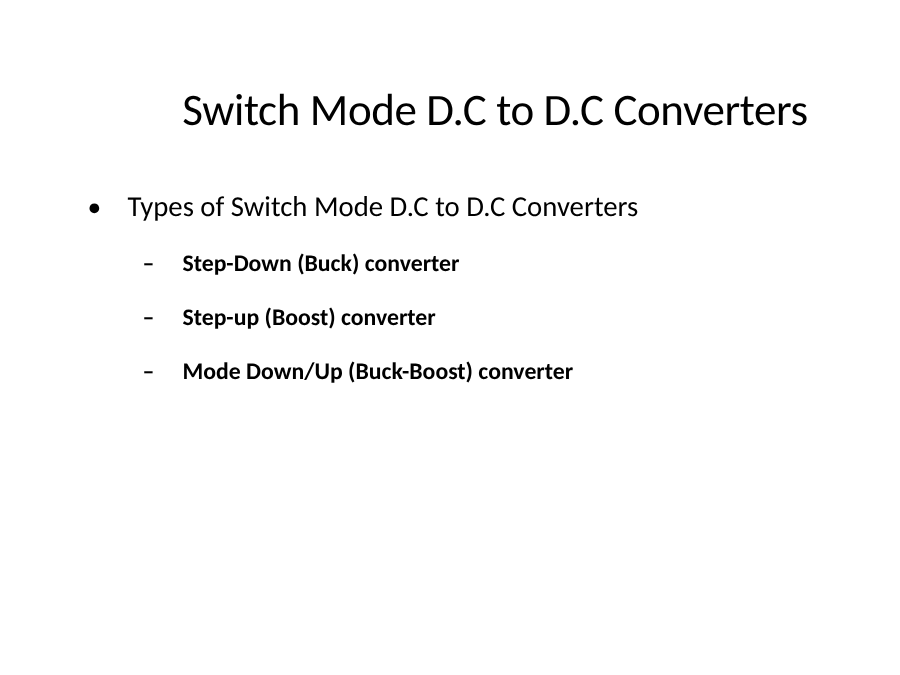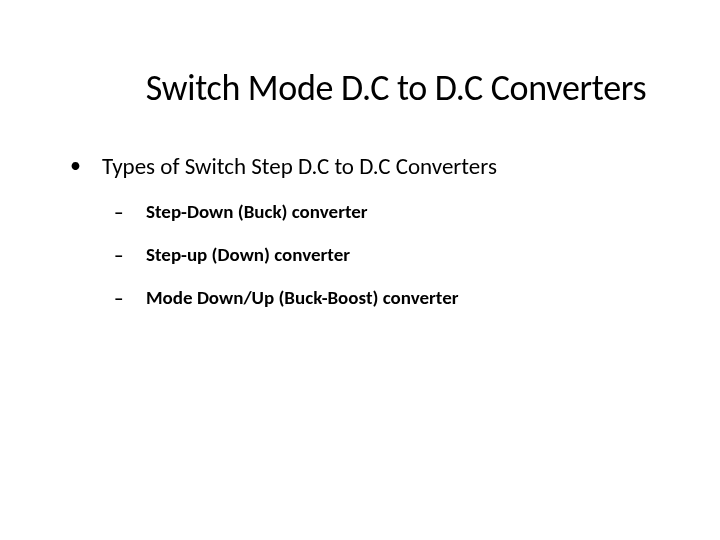--- a/index.html
+++ b/index.html
@@ -59,27 +59,27 @@
       top: 0;
     }
   </style>
 </head>
 <body>
 
 <div class="slide">
   <h1 class="title">Switch Mode D.C to D.C Converters</h1>
 
   <div class="level1">
-    <span>Types of Switch Step D.C to D.C Converters</span>
+    <span>Types of Switch Mode D.C to D.C Converters</span>
   </div>
 
   <div class="level2">
     <span>Step-Down (Buck) converter</span>
   </div>
 
   <div class="level2">
-    <span>Step-up (Down)  converter</span>
+    <span>Step-up (Boost)  converter</span>
   </div>
 
   <div class="level2">
     <span>Mode Down/Up (Buck-Boost) converter</span>
   </div>
 </div>
 
 </body></html>

